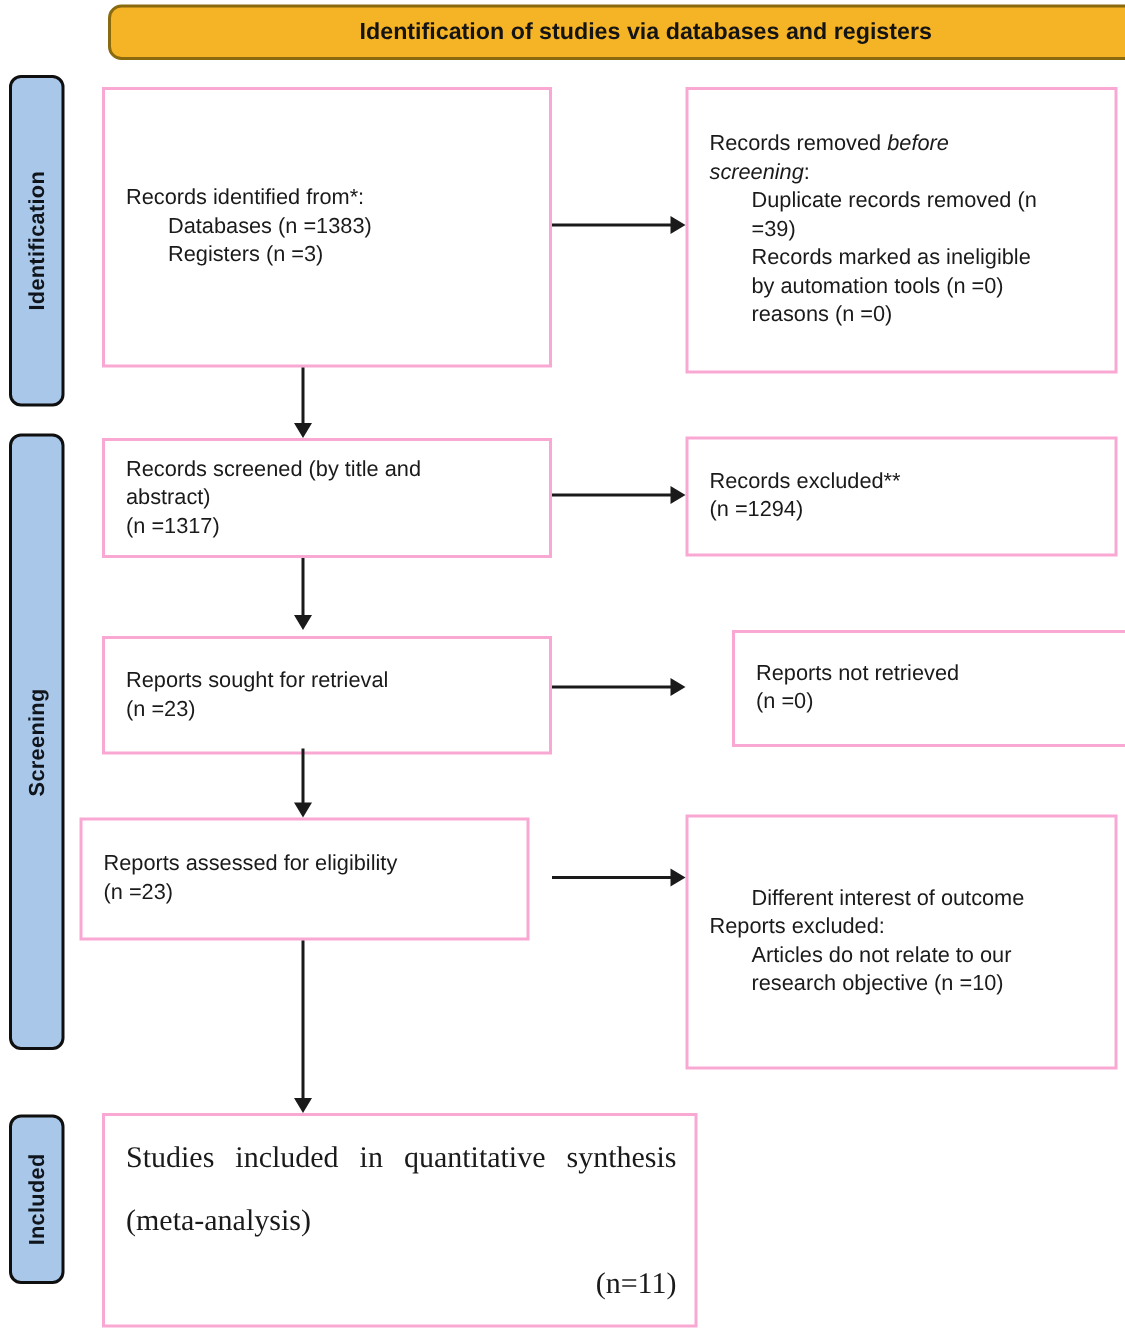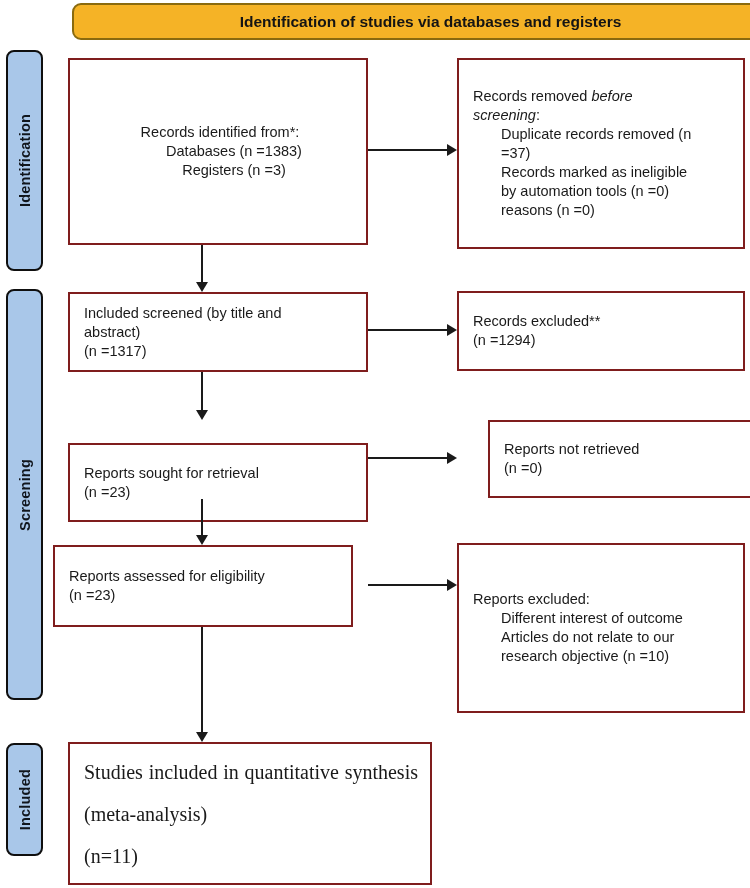--- a/index.html
+++ b/index.html
@@ -26,44 +26,44 @@
   .phase span{
     writing-mode:vertical-rl;transform:rotate(180deg);
     font-weight:bold;font-size:14.5px;color:#10151c;letter-spacing:.2px;
     white-space:nowrap;
   }
   .phase-identification{top:50px;height:221px;}
   .phase-screening{top:289px;height:411px;}
   .phase-included{top:743px;height:113px;}
   
   .box{
-    position:absolute;border:2px solid #7f1d1d;background:#fff;box-sizing:border-box;
+    position:absolute;border:2px solid #f9a8d4;background:#fff;box-sizing:border-box;
     display:flex;flex-direction:column;justify-content:center;
     padding:6px 10px 6px 14px;
     font-size:14.5px;line-height:19px;
   }
   .box .para{margin:0;}
   .box .para.indent{margin-left:28px;}
   .box .para.center{text-align:center;}
   .box .it{font-style:italic;}
-  .box-l1{left:68px;top:58px;width:300px;height:187px;text-align:center;}
+  .box-l1{left:68px;top:58px;width:300px;height:187px;}
   .box-r1{left:457px;top:58px;width:288px;height:191px;}
   .box-l2{left:68px;top:292px;width:300px;height:80px;}
   .box-r2{left:457px;top:291px;width:288px;height:80px;}
-  .box-l3{left:68px;top:443px;width:300px;height:79px;}
+  .box-l3{left:68px;top:424px;width:300px;height:79px;}
   .box-r3{left:457px;top:420px;width:288px;height:78px;margin-left:31px;}
   .box-l4{left:53px;top:545px;width:300px;height:82px;}
   .box-r4{left:457px;top:543px;width:288px;height:170px;}
   .box-included{
-    left:68px;top:742px;width:364px;height:143px;
+    left:68px;top:742px;width:397px;height:143px;
     font-family:"Liberation Serif",serif;font-size:20px;line-height:42px;
     padding:6px 12px 6px 14px;
   }
   .box-included .para{text-align:justify;}
-  .box-included .para.center{text-align:left;}
+  .box-included .para.center{text-align:right;}
   
   .arrow-v{position:absolute;width:2px;background:#1a1a1a;}
   .arrow-v::after{
     content:"";position:absolute;left:-5px;bottom:-9px;
     border-left:6px solid transparent;border-right:6px solid transparent;
     border-top:10px solid #1a1a1a;
   }
   .arrow-h{position:absolute;height:2px;background:#1a1a1a;}
   .arrow-h::after{
     content:"";position:absolute;top:-5px;right:-9px;
@@ -100,49 +100,49 @@
 
   <div class="box box-l1">
       <div class="para"><span>Records identified from*:</span></div>
       <div class="para indent"><span>Databases (n =1383)</span></div>
       <div class="para indent"><span>Registers (n =3)</span></div>
     </div>
   <div class="box box-r1">
       <div class="para"><span>Records removed </span><span class="it">before</span></div>
       <div class="para"><span class="it">screening</span><span>:</span></div>
       <div class="para indent"><span>Duplicate records removed (n</span></div>
-      <div class="para indent"><span>=37)</span></div>
+      <div class="para indent"><span>=39)</span></div>
       <div class="para indent"><span>Records marked as ineligible</span></div>
       <div class="para indent"><span>by automation tools (n =0)</span></div>
       <div class="para indent"><span>reasons (n =0)</span></div>
     </div>
   <div class="box box-l2">
-      <div class="para"><span>Included screened (by title and</span></div>
+      <div class="para"><span>Records screened (by title and</span></div>
       <div class="para"><span>abstract)</span></div>
       <div class="para"><span>(n =1317)</span></div>
     </div>
   <div class="box box-r2">
       <div class="para"><span>Records excluded**</span></div>
       <div class="para"><span>(n =1294)</span></div>
     </div>
   <div class="box box-l3">
       <div class="para"><span>Reports sought for retrieval</span></div>
       <div class="para"><span>(n =23)</span></div>
     </div>
   <div class="box box-r3">
       <div class="para"><span>Reports not retrieved</span></div>
       <div class="para"><span>(n =0)</span></div>
     </div>
   <div class="box box-l4">
       <div class="para"><span>Reports assessed for eligibility</span></div>
       <div class="para"><span>(n =23)</span></div>
     </div>
   <div class="box box-r4">
+      <div class="para indent"><span>Different interest of outcome</span></div>
       <div class="para"><span>Reports excluded:</span></div>
-      <div class="para indent"><span>Different interest of outcome</span></div>
       <div class="para indent"><span>Articles do not relate to our</span></div>
       <div class="para indent"><span>research objective (n =10)</span></div>
     </div>
   <div class="box box-included">
       <div class="para"><span>Studies included in quantitative synthesis (meta-analysis)</span></div>
       <div class="para center"><span>(n=11)</span></div>
     </div>
 
   <div class="arrow-v av1"></div>
   <div class="arrow-v av2"></div>

